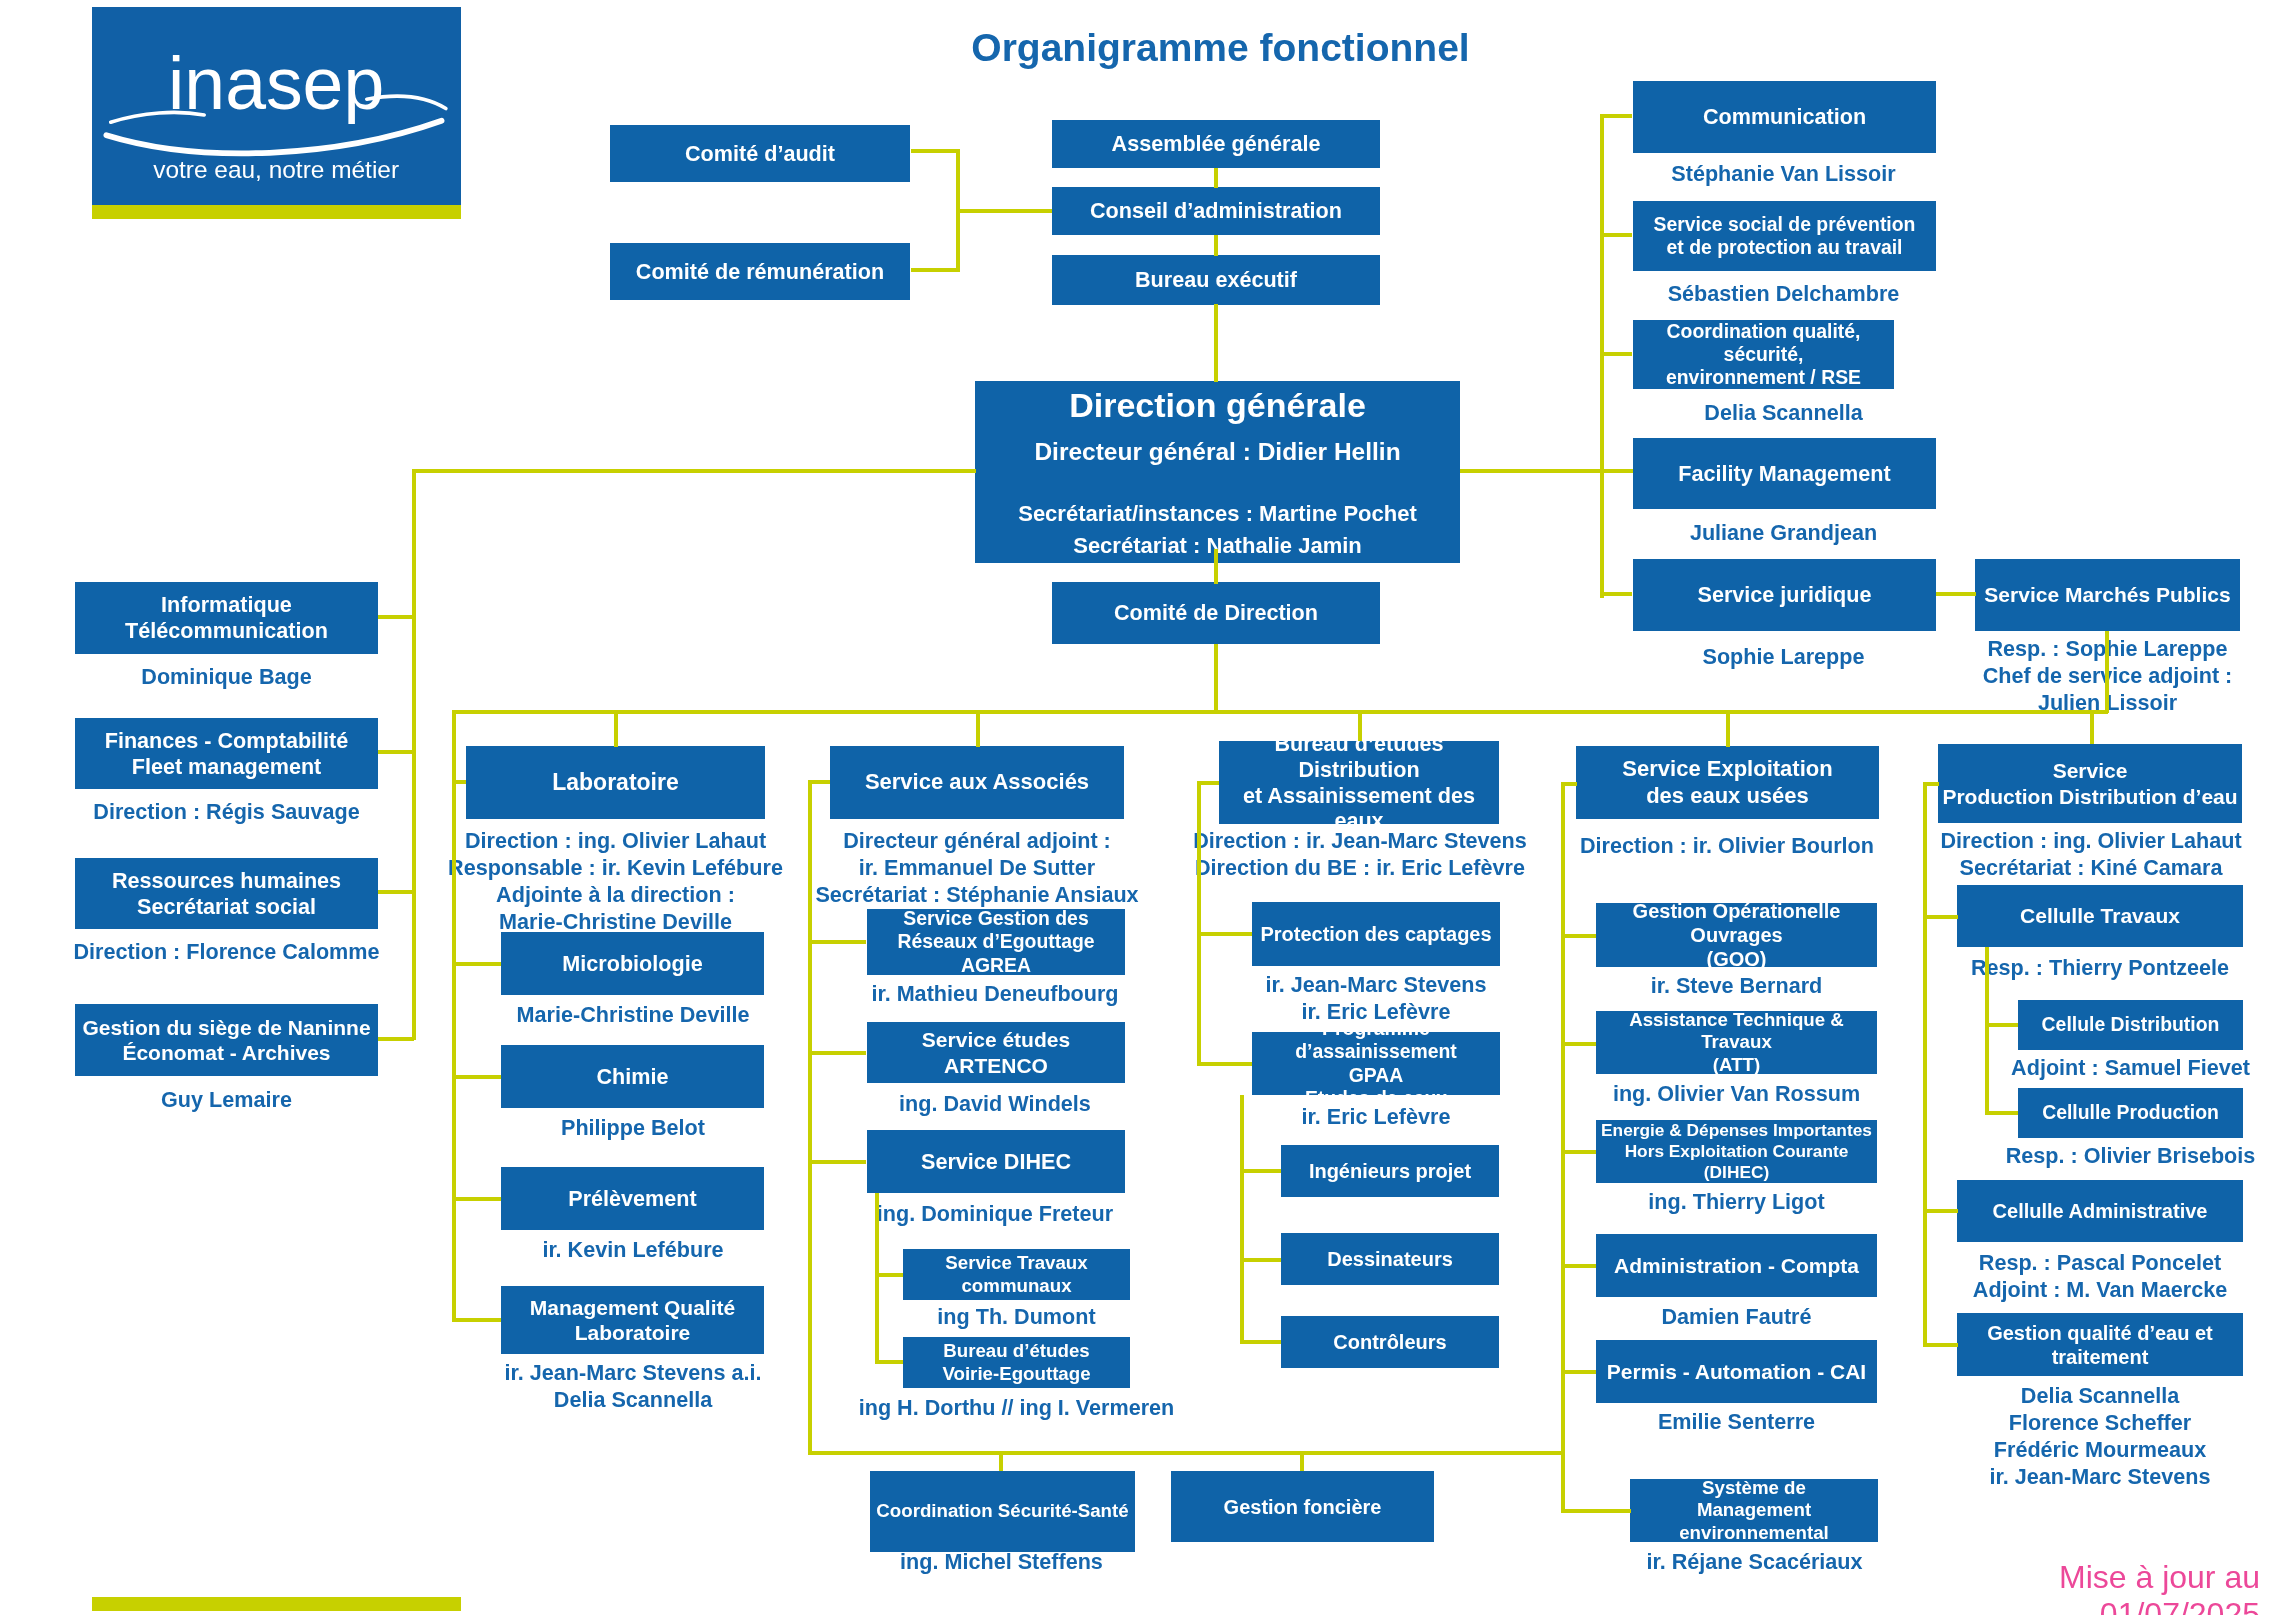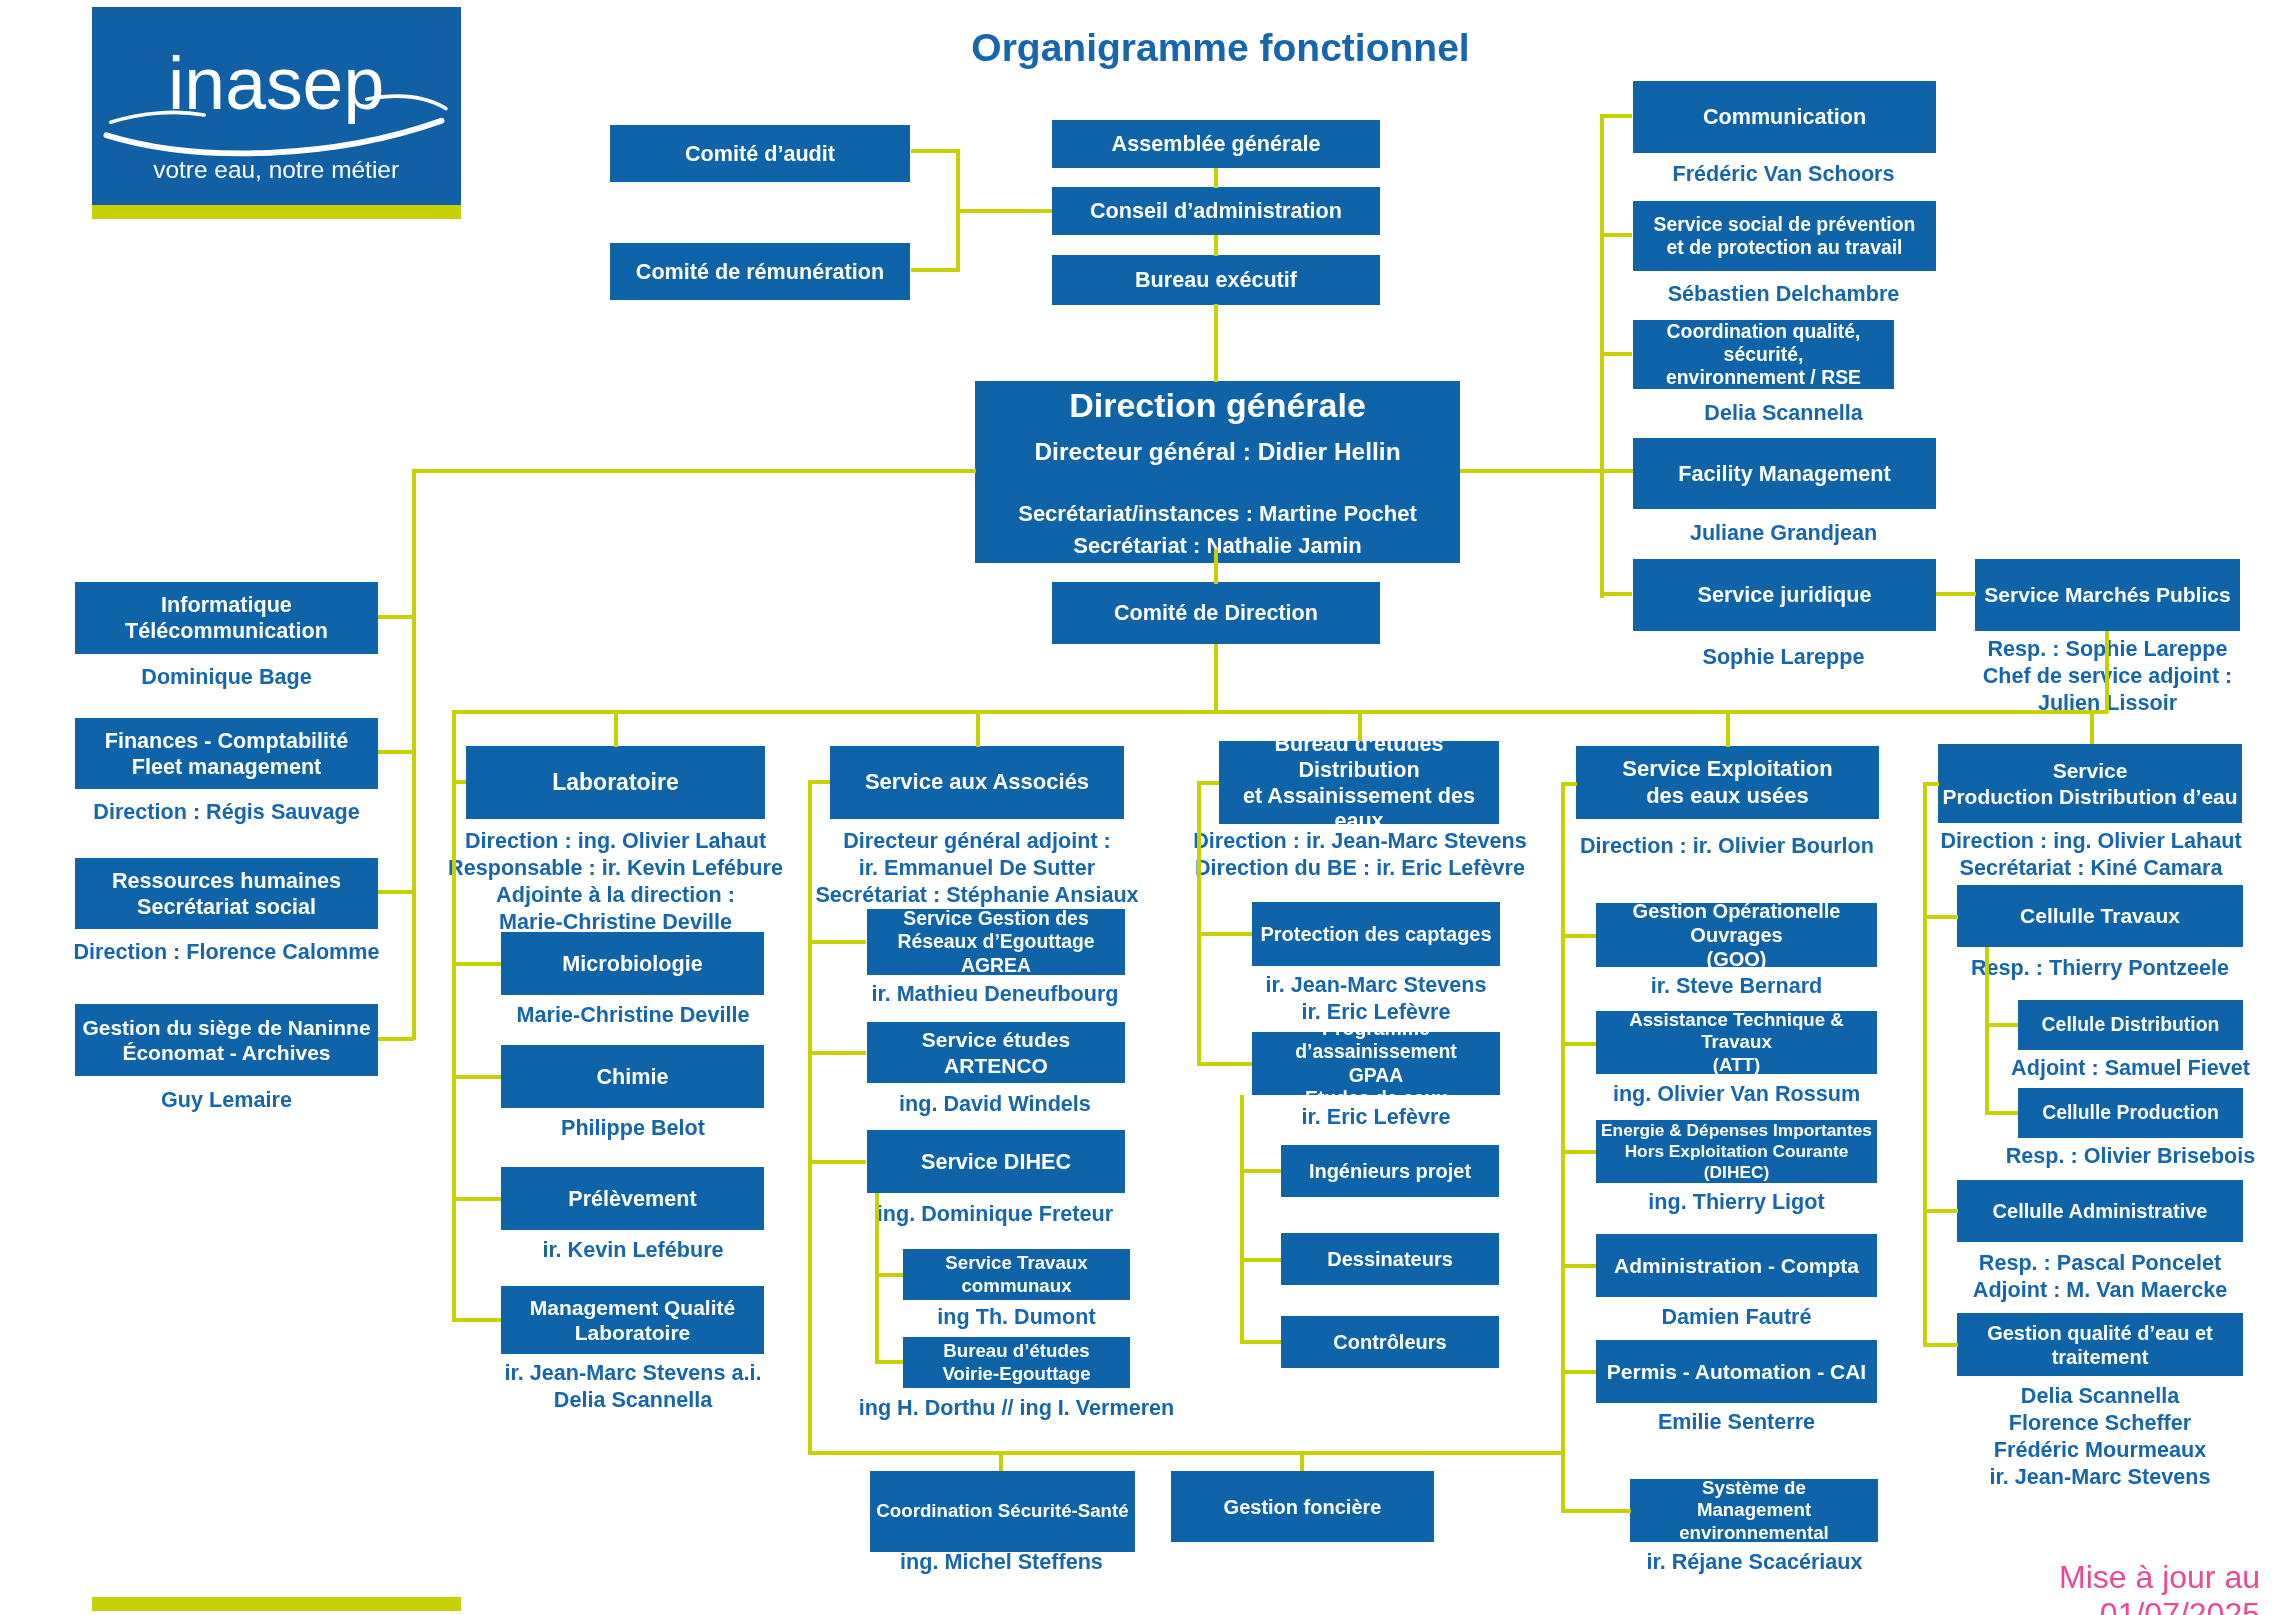--- a/index.html
+++ b/index.html
@@ -53,21 +53,21 @@
 
   <div class="node dg" style="left:975px;top:381px;width:485px;height:168px">
     <div class="dg-title">Direction générale</div>
     <div class="dg-line1">Directeur général : Didier Hellin</div>
     <div class="dg-line2">Secrétariat/instances : Martine Pochet</div>
     <div class="dg-line3">Secrétariat : Nathalie Jamin</div>
   </div>
   <div class="node" style="left:1052px;top:582px;width:328px;height:62px">Comité de Direction</div>
 
   <div class="node" style="left:1633px;top:81px;width:303px;height:72px">Communication</div>
-  <div class="cap" style="left:1589px;top:161px;width:389px">Frédéric Van Schoors</div>
+  <div class="cap" style="left:1589px;top:161px;width:389px">Stéphanie Van Lissoir</div>
   <div class="node fs27" style="left:1633px;top:201px;width:303px;height:70px">Service social de prévention
 et de protection au travail</div>
   <div class="cap" style="left:1589px;top:281px;width:389px">Sébastien Delchambre</div>
   <div class="node fs27" style="left:1633px;top:320px;width:261px;height:69px">Coordination qualité, sécurité,
 environnement / RSE</div>
   <div class="cap" style="left:1589px;top:400px;width:389px">Delia Scannella</div>
   <div class="node" style="left:1633px;top:438px;width:303px;height:71px">Facility Management</div>
   <div class="cap" style="left:1589px;top:520px;width:389px">Juliane Grandjean</div>
   <div class="node" style="left:1633px;top:559px;width:303px;height:72px">Service juridique</div>
   <div class="cap" style="left:1589px;top:644px;width:389px">Sophie Lareppe</div>

